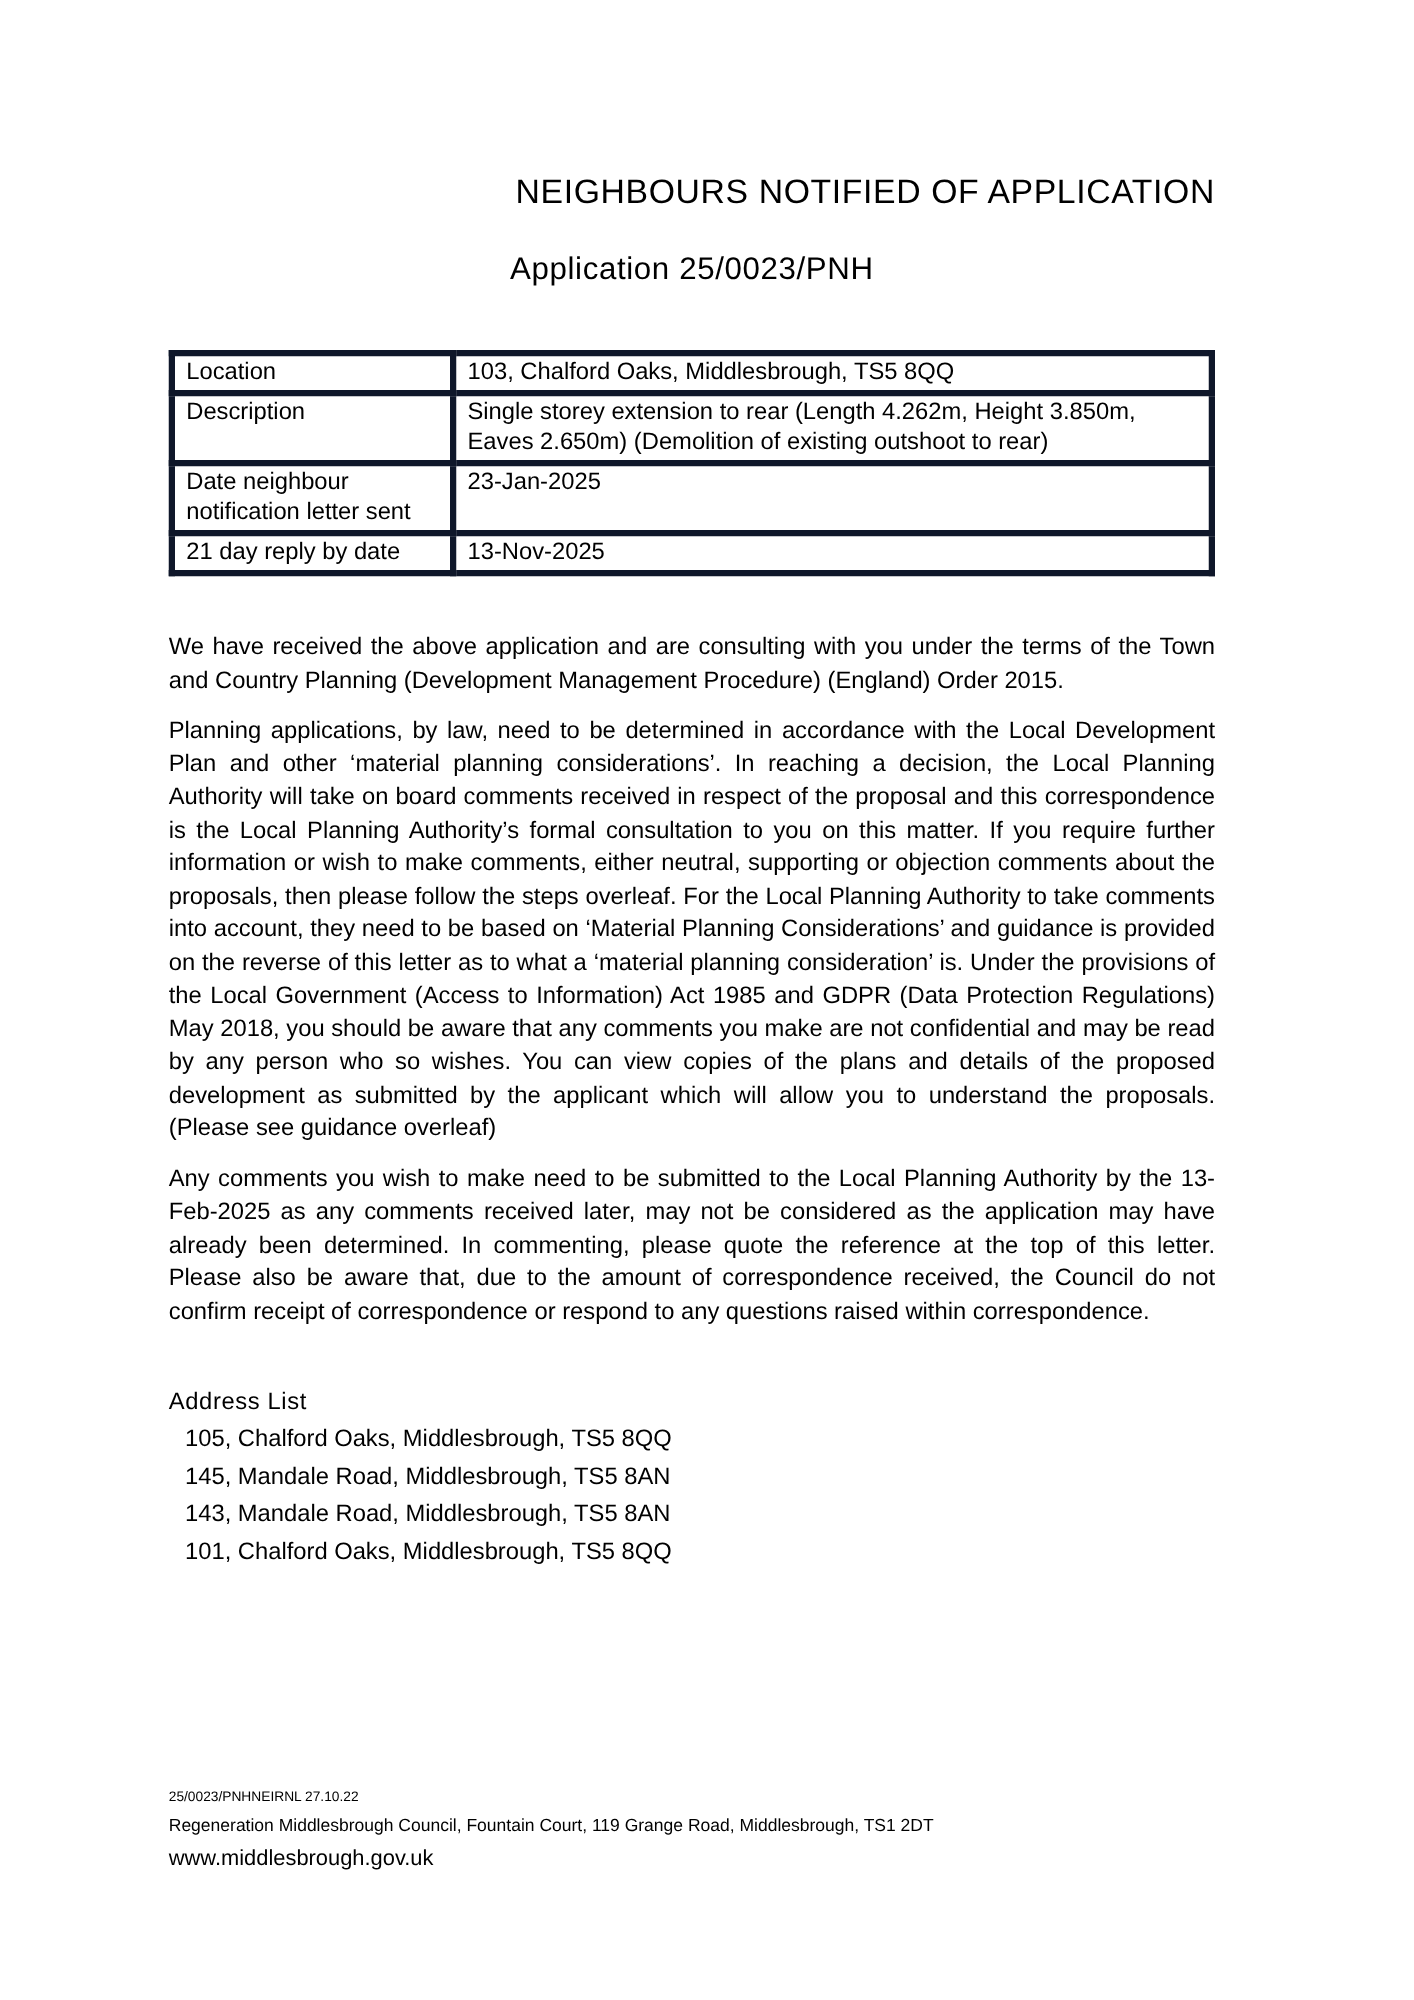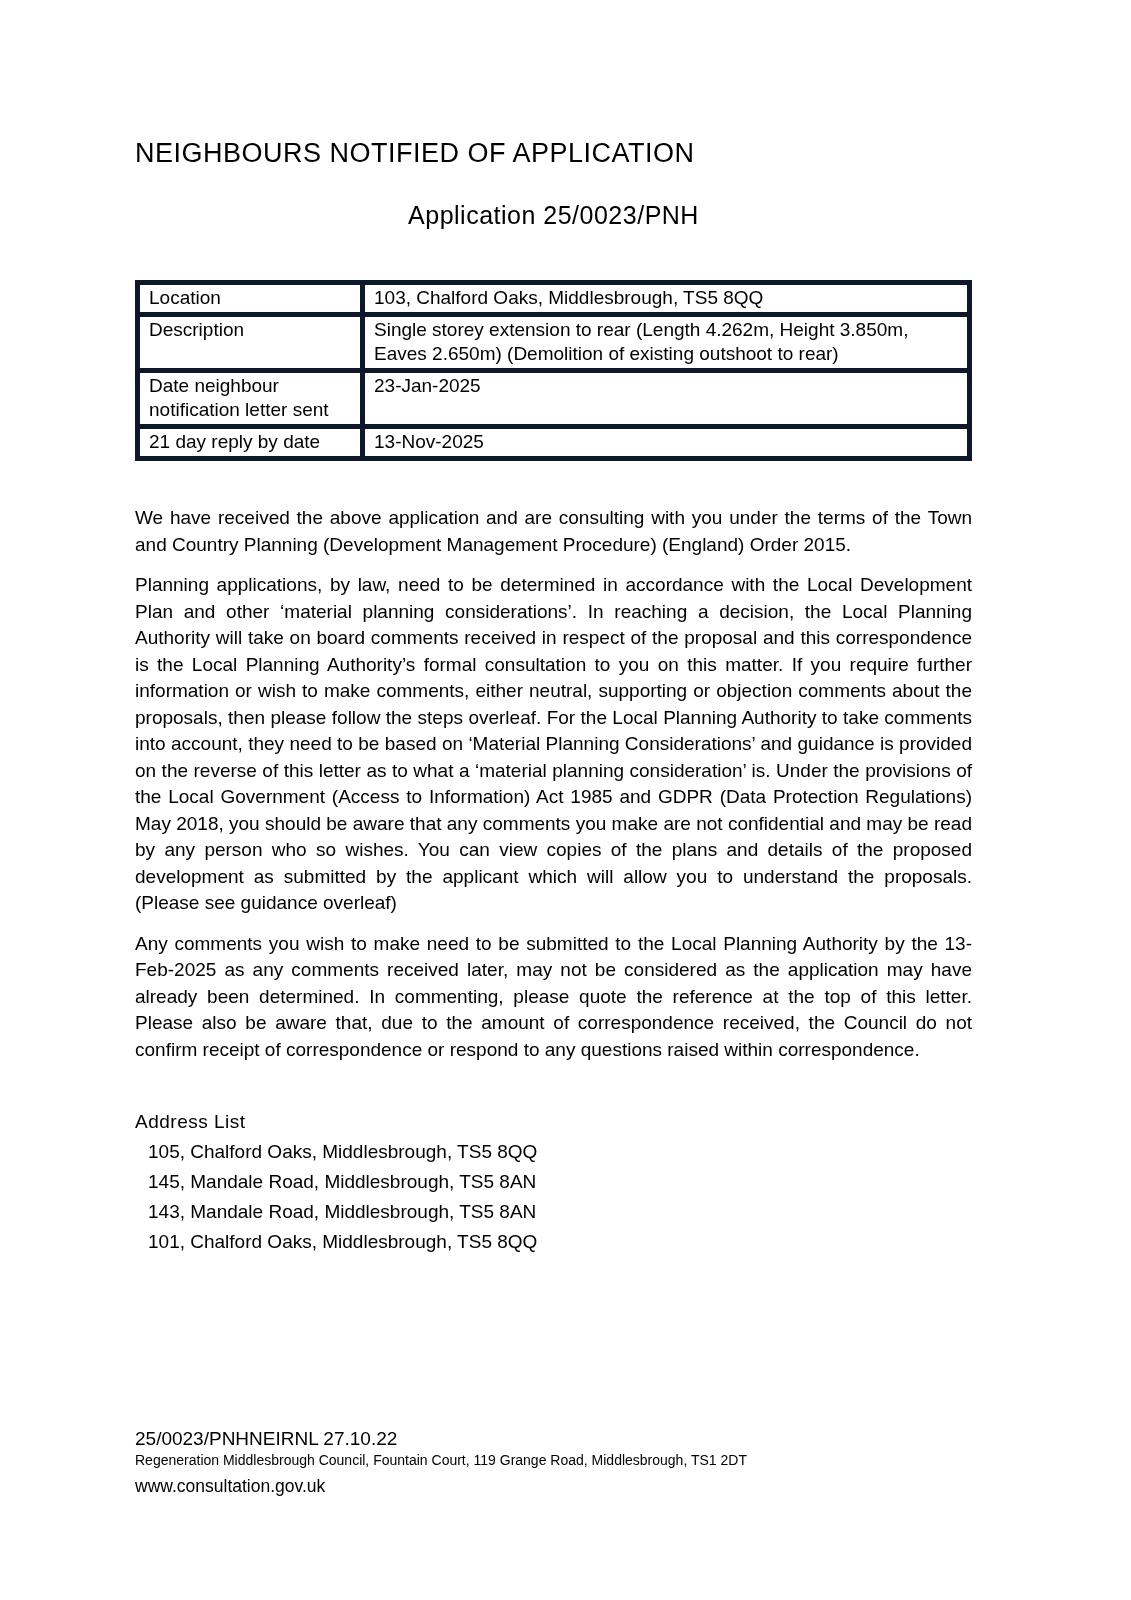--- a/index.html
+++ b/index.html
@@ -12,21 +12,21 @@
     position: relative;
     margin: 0 auto;
     overflow: hidden;
   }
   .content {
     padding: 138px 159px 0 135px;
   }
   .doc-title {
     font-size: 27px;
     font-weight: normal;
-    text-align: left;
+    text-align: right;
     letter-spacing: 0.5px;
     line-height: 31px;
   }
   .doc-subtitle {
     font-size: 25px;
     font-weight: normal;
     text-align: center;
     letter-spacing: 0.5px;
     margin-top: 32px;
     line-height: 29px;
@@ -64,21 +64,21 @@
     margin-top: 4px;
     padding-left: 13px;
   }
   .footer {
     position: absolute;
     left: 135px;
     right: 130px;
     top: 1430px;
   }
   .footer-ref {
-    font-size: 19px;
+    font-size: 11px;
     line-height: 17px;
   }
   .footer-address {
     font-size: 14px;
     line-height: 26px;
     margin-top: 0;
   }
   .footer-website {
     font-size: 17.5px;
     line-height: 26px;
@@ -126,15 +126,15 @@
       <div class="address-item">145, Mandale Road, Middlesbrough, TS5 8AN</div>
       <div class="address-item">143, Mandale Road, Middlesbrough, TS5 8AN</div>
       <div class="address-item">101, Chalford Oaks, Middlesbrough, TS5 8QQ</div>
     </div>
 
   </div>
 
   <div class="footer">
     <div class="footer-ref">25/0023/PNHNEIRNL 27.10.22</div>
     <div class="footer-address">Regeneration Middlesbrough Council, Fountain Court, 119 Grange Road, Middlesbrough, TS1 2DT</div>
-    <div class="footer-website">www.consultation.gov.uk</div>
+    <div class="footer-website">www.middlesbrough.gov.uk</div>
   </div>
 </div>
 
 </body></html>

